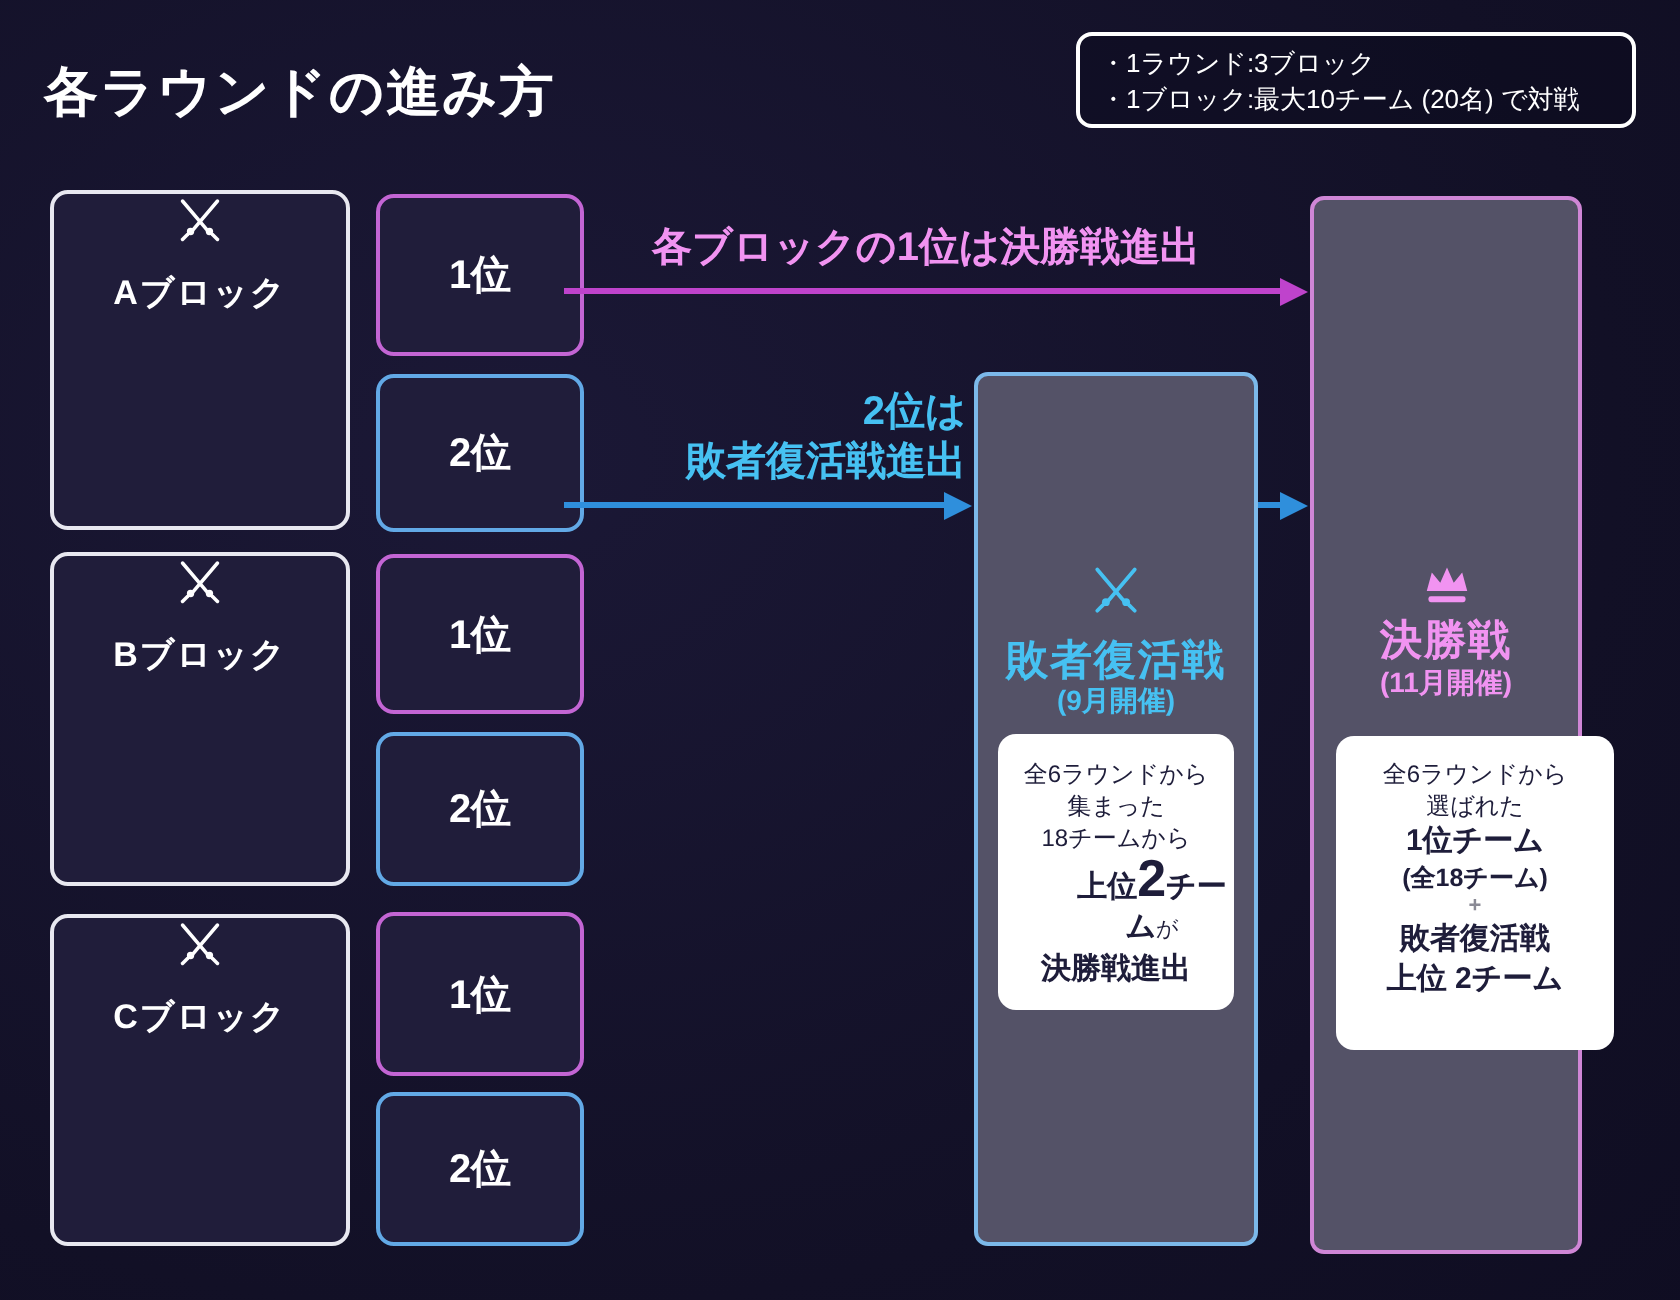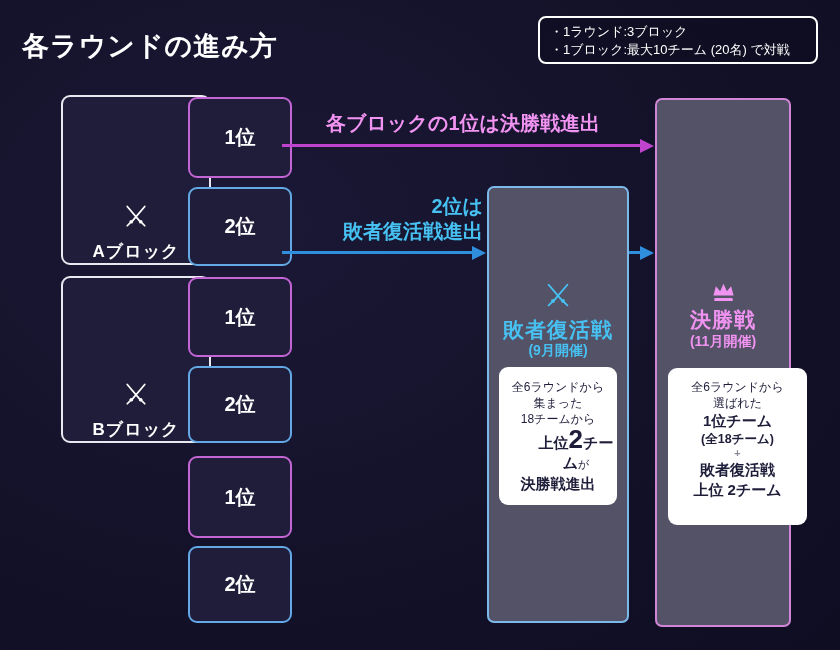--- a/index.html
+++ b/index.html
@@ -18,21 +18,21 @@
   }
   .title{position:absolute;left:22px;top:28px;font-size:27px;font-weight:800;letter-spacing:1px;}
   .info-box{
     position:absolute;left:538px;top:16px;width:280px;height:48px;
     border:2px solid #fff;border-radius:8px;background:rgba(10,8,26,.35);
     padding:5px 10px;font-size:13px;line-height:18px;font-weight:500;
   }
   .block{
     position:absolute;left:25px;width:150px;
     border:2px solid var(--white-border);border-radius:9px;background:var(--panel);
-    display:flex;flex-direction:column;align-items:center;justify-content:flex-end;gap:5px;margin-left:36px;
+    display:flex;flex-direction:column;align-items:center;justify-content:flex-start;gap:5px;
   }
   .block .blabel{font-size:17px;font-weight:800;letter-spacing:1px;}
   .rank{
     position:absolute;left:188px;width:104px;border-radius:9px;background:var(--panel);
     display:flex;align-items:center;justify-content:center;
     font-size:20px;font-weight:800;
   }
   .rank.r1{border:2px solid var(--rank1-border);}
   .rank.r2{border:2px solid var(--rank2-border);}
   .hline{position:absolute;height:3px;}
@@ -108,20 +108,35 @@
           <path d="M23 23 L26 26"></path>
             <path d="M9 23 L6 26"></path>
         </g>
         <circle cx="21.4" cy="21.4" r="2.1" fill="currentColor"></circle>
         <circle cx="10.6" cy="21.4" r="2.1" fill="currentColor"></circle>
       </svg>
     </span>
     <div class="blabel">Bブロック</div>
   </div>
 
+  <div class="block" style="top:457px;height:166px;">
+    <span>
+      <svg viewBox="0 0 32 32" width="28" height="28" style="color:#fff">
+        <g stroke="currentColor" stroke-width="2" stroke-linecap="round" fill="none">
+          <path d="M6 4 L20 20.5"></path>
+            <path d="M26 4 L12 20.5"></path>
+          <path d="M23 23 L26 26"></path>
+            <path d="M9 23 L6 26"></path>
+        </g>
+        <circle cx="21.4" cy="21.4" r="2.1" fill="currentColor"></circle>
+        <circle cx="10.6" cy="21.4" r="2.1" fill="currentColor"></circle>
+      </svg>
+    </span>
+    <div class="blabel">Cブロック</div>
+  </div>
 
   <div class="rank r1" style="top:97px;height:81px;">
       <span>1位</span>
     </div>
   <div class="rank r2" style="top:187px;height:79px;">
       <span>2位</span>
     </div>
   <div class="rank r1" style="top:277px;height:80px;">
       <span>1位</span>
     </div>

